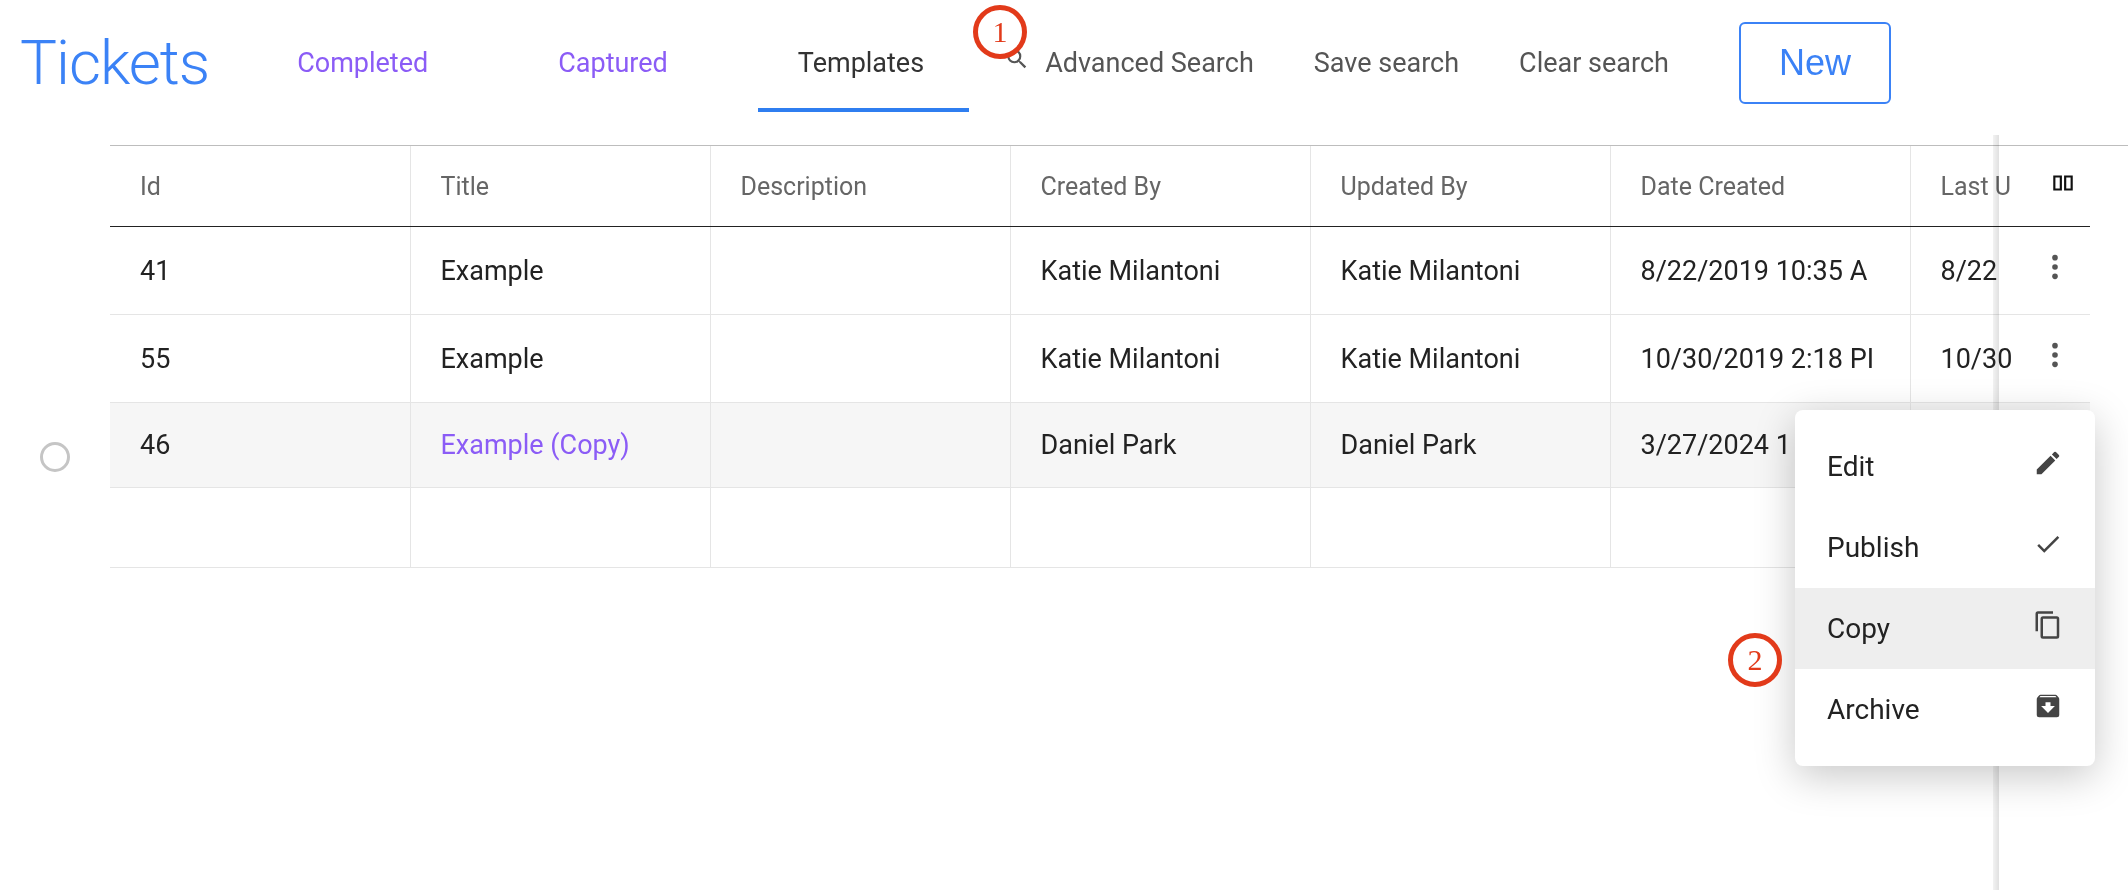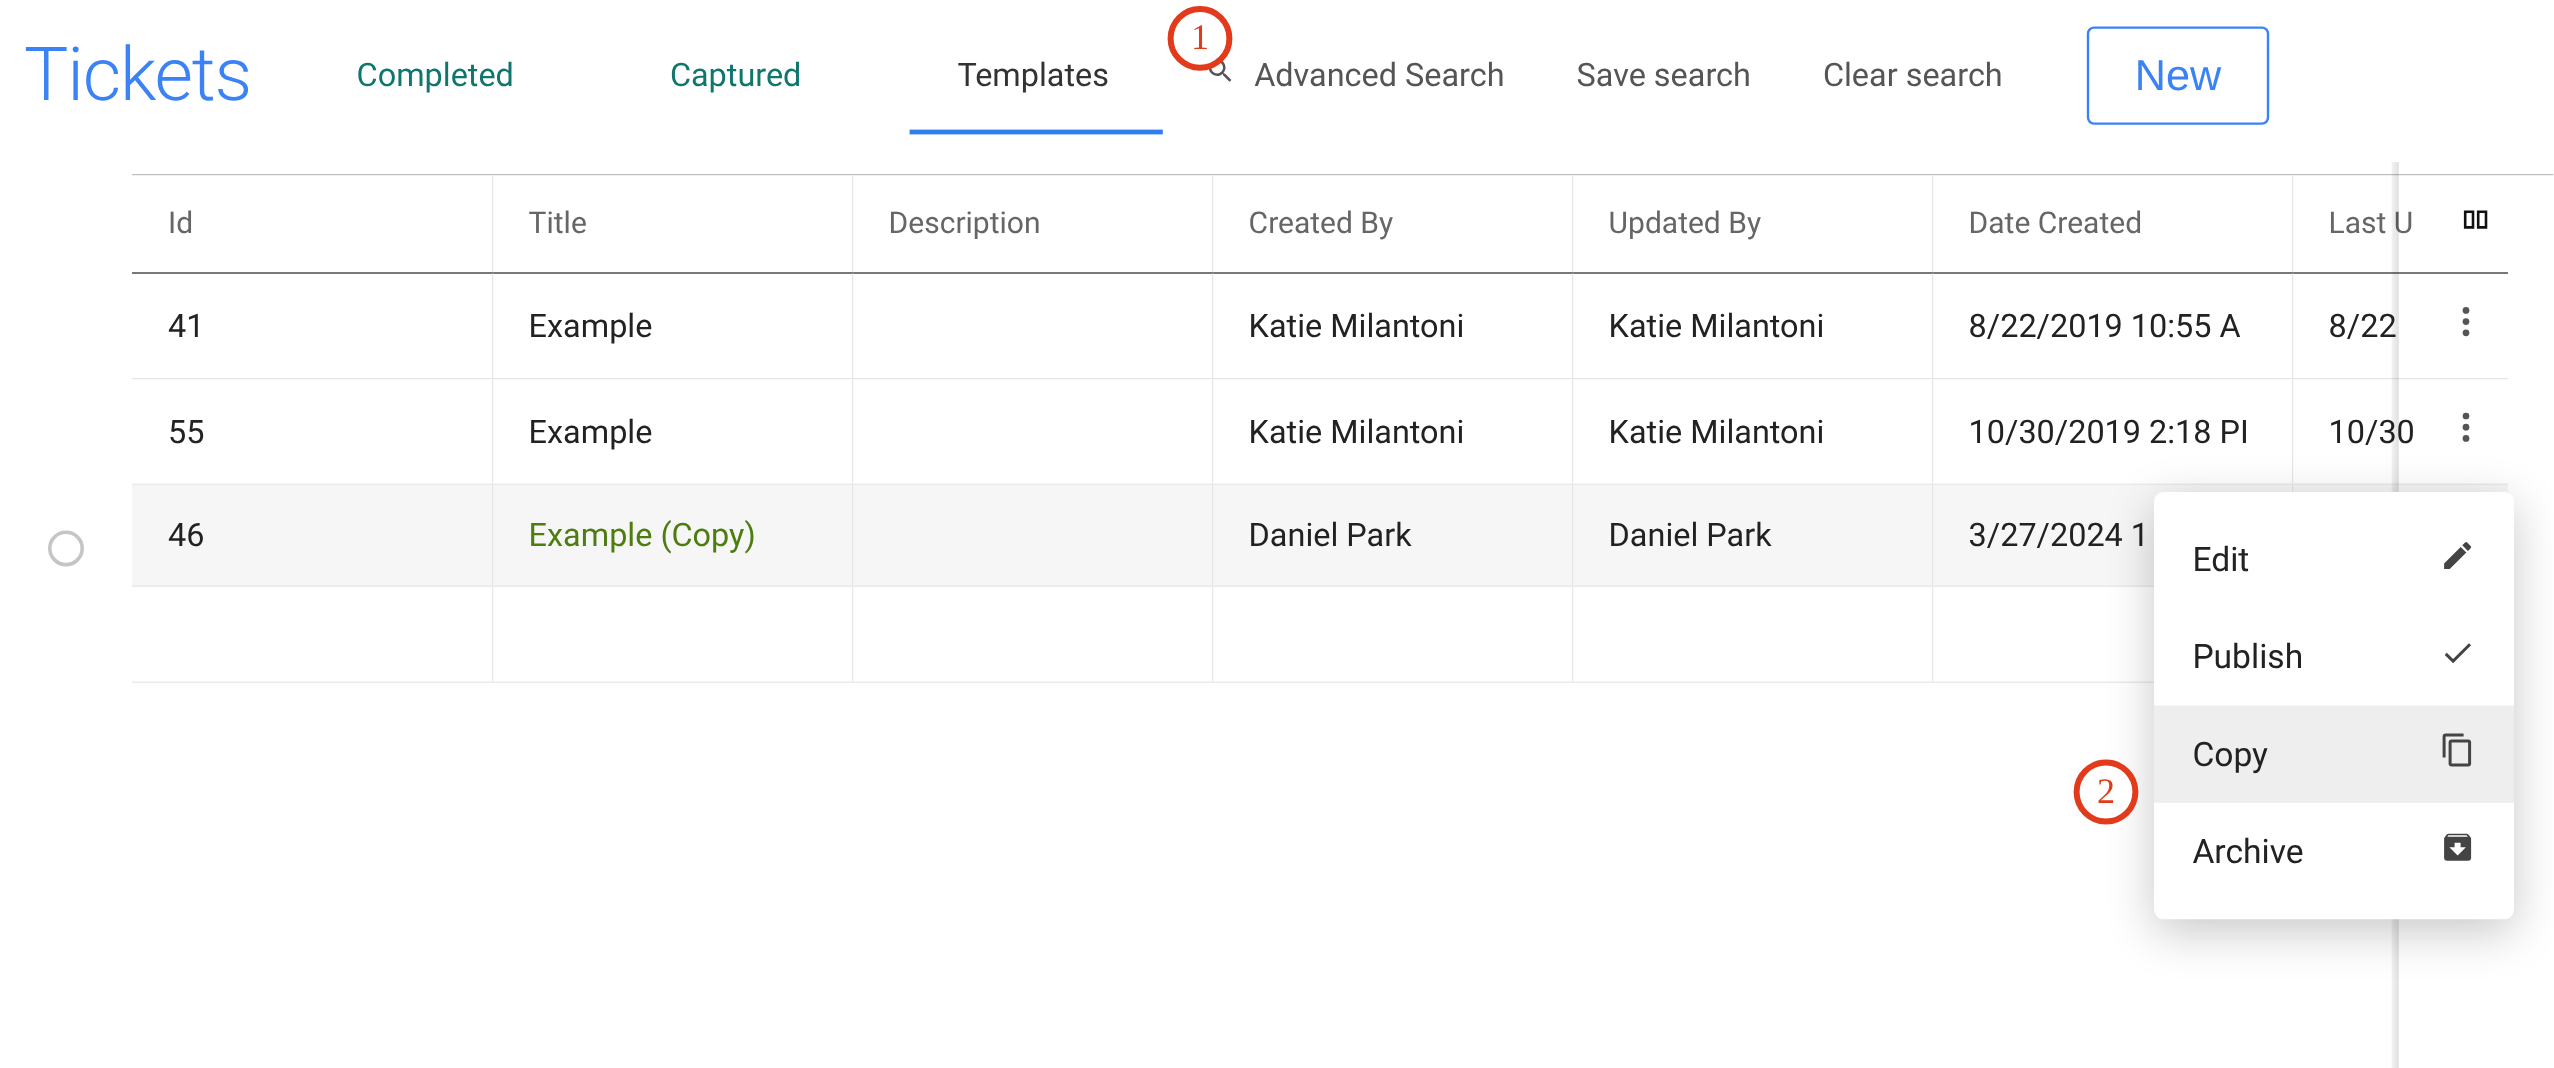--- a/index.html
+++ b/index.html
@@ -28,21 +28,21 @@
     letter-spacing: -1px;
   }
   .tabs {
     display: flex;
     align-items: center;
     gap: 130px;
     margin-right: 80px;
   }
   .tab {
     font-size: 27px;
-    color: #0f766e;
+    color: #8b5cf6;
     padding: 30px 0;
     cursor: pointer;
     position: relative;
   }
   .tab.active {
     color: #333;
   }
   .tab.active::after {
     content: "";
     position: absolute;
@@ -130,21 +130,21 @@
     border-bottom: 1px solid #e5e5e5;
     border-left: 1.5px solid #e5e5e5;
     white-space: nowrap;
     overflow: hidden;
   }
   td:first-child { border-left: none; }
   td.act-cell { border-left: none; text-align: center; }
 
   tr.highlight td { background: #f6f6f6; }
 
-  .link-text { color: #4d7c0f; cursor: pointer; }
+  .link-text { color: #8b5cf6; cursor: pointer; }
 
   .dots-icon svg { width: 8px; height: 28px; fill: #555; }
   .dots-btn { cursor: pointer; display:inline-block; }
 
   .radio {
     position: absolute;
     left: -70px;
     width: 30px;
     height: 30px;
     border: 3px solid #c5c5c5;
@@ -270,21 +270,21 @@
         </th>
       </tr>
     </thead>
     <tbody>
       <tr>
         <td>41</td>
         <td>Example</td>
         <td></td>
         <td>Katie Milantoni</td>
         <td>Katie Milantoni</td>
-        <td>8/22/2019 10:55 A</td>
+        <td>8/22/2019 10:35 A</td>
         <td>8/22</td>
         <td class="act-cell"><span class="dots-btn"><span class="dots-icon"><svg viewBox="0 0 6 24">
                   <circle cx="3" cy="4" r="2.4"></circle>
                   <circle cx="3" cy="12" r="2.4"></circle>
                   <circle cx="3" cy="20" r="2.4"></circle>
                 </svg></span></span></td>
       </tr>
       <tr>
         <td>55</td>
         <td>Example</td>

